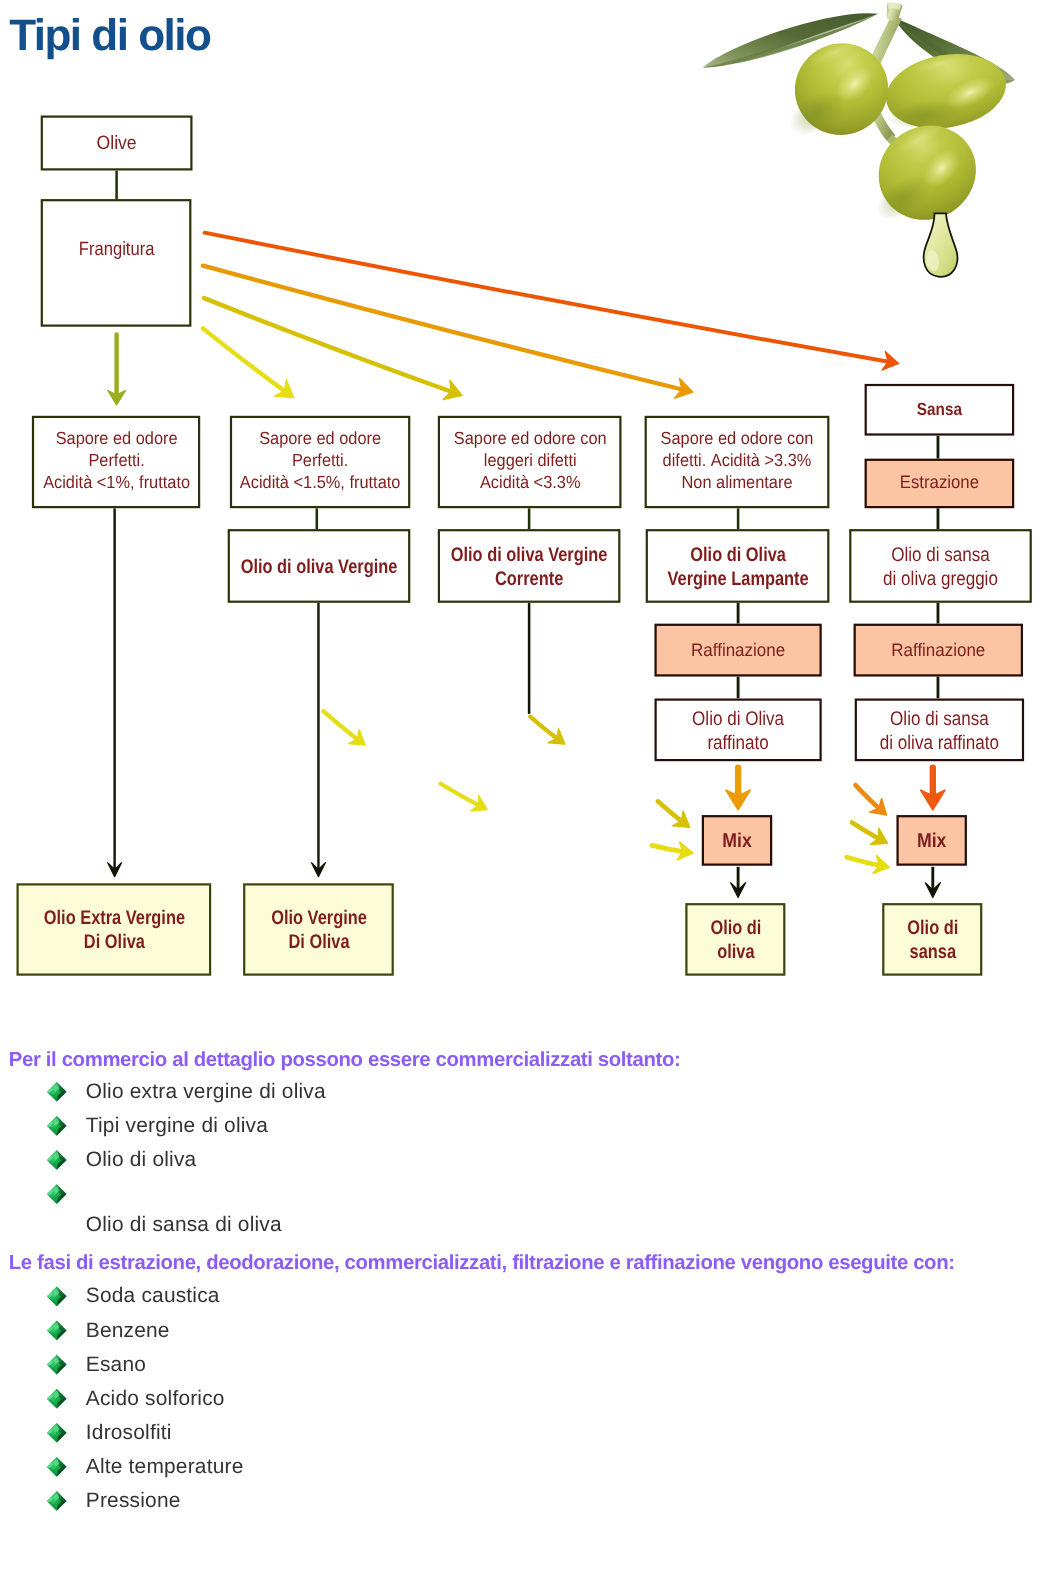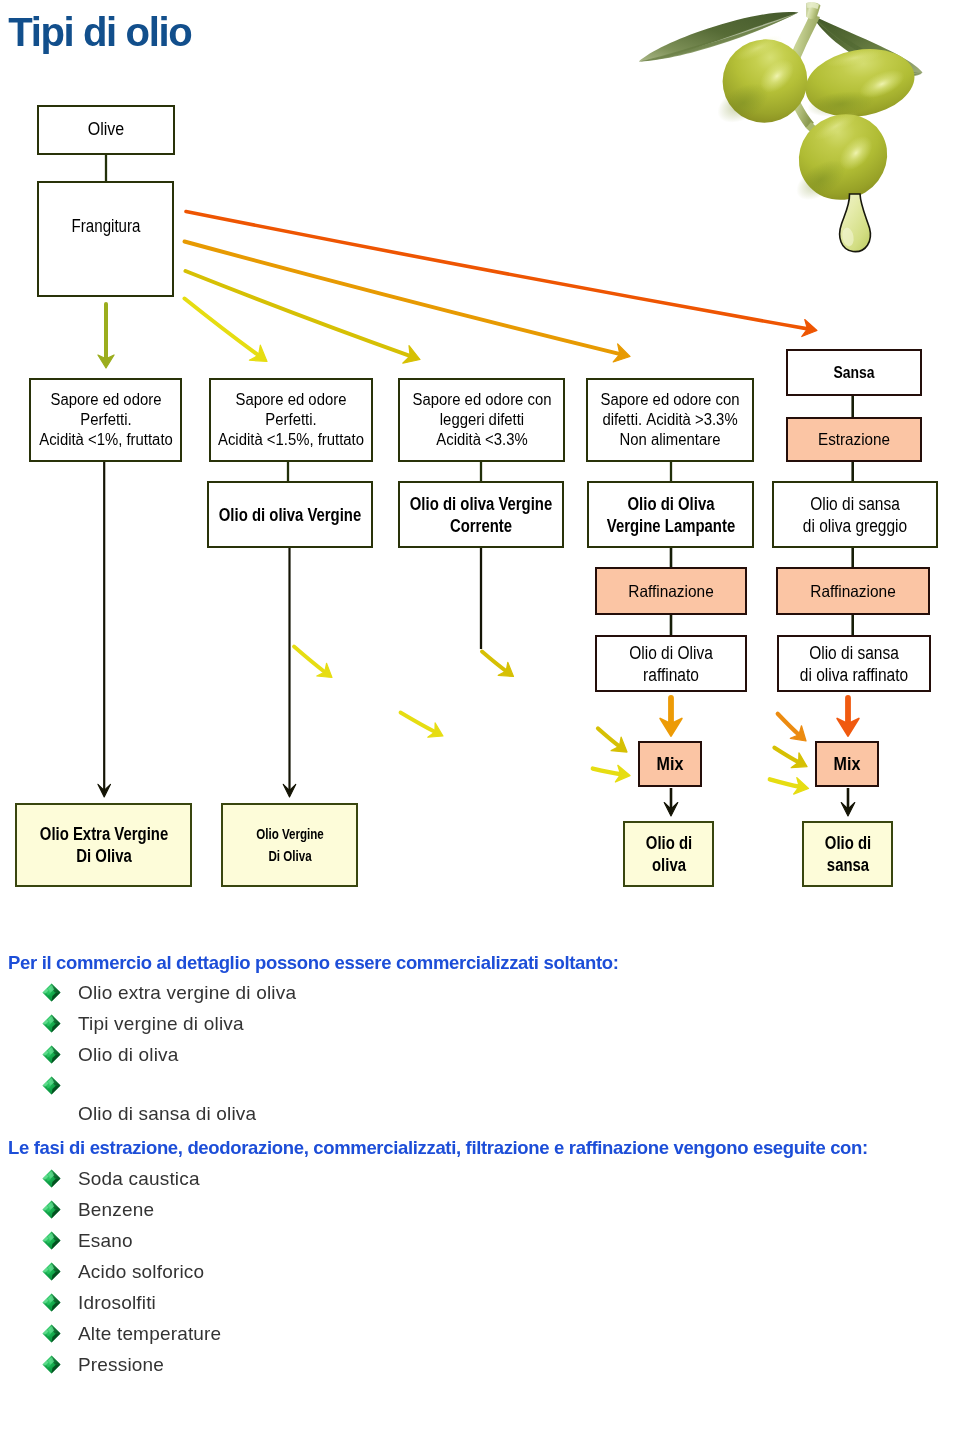--- a/index.html
+++ b/index.html
@@ -9,30 +9,30 @@
 
   
   #title{position:absolute;left:8.3px;top:9px;font-size:40.1px;font-weight:bold;
          color:#124F8C;letter-spacing:-1.39px;line-height:46px;}
 
   
   #diagram{position:absolute;left:0;top:0;width:960px;height:910px;}
   #arrows{position:absolute;left:0;top:0;width:960px;height:910px;}
   .box{position:absolute;box-sizing:border-box;display:flex;align-items:center;
        justify-content:center;text-align:center;font-family:"Liberation Sans",sans-serif;
-       color:#000000;}
+       color:#7f1d1d;}
   .box span{display:block;position:absolute;left:50%;white-space:nowrap;
             transform:translateX(-50%) scaleX(0.862);transform-origin:center center;}
   .box.bold span{transform:translateX(-50%) scaleX(0.828);}
   .box i{font-style:normal;}
   .g{border:2.1px solid #293209;background:#ffffff;}
   .k{border:2.8px solid #240e0a;background:#ffffff;}
   .p{border:2.6px solid #240e0a;background:#FBC5A4;text-decoration:underline;}
   .y{border:2.8px solid #39460f;background:#FDFCD9;}
-  .hd{position:absolute;left:8px;font-size:18.5px;font-weight:bold;color:#1d4ed8;
+  .hd{position:absolute;left:8px;font-size:18.5px;font-weight:bold;color:#8b5cf6;
       white-space:nowrap;letter-spacing:-0.335px;}
   .li{position:absolute;left:78px;font-size:19px;color:#333333;white-space:nowrap;
       letter-spacing:0.18px;}
   .bul{position:absolute;width:19px;height:19px;}
 
   
   #footer{position:absolute;left:320px;top:1419px;width:640px;text-align:left;font-size:19.7px;
           color:#404040;white-space:nowrap;letter-spacing:-0.02px;}
   #footer .th{color:#a8a8a8;letter-spacing:0.42px;}
 </style>
@@ -205,21 +205,21 @@
         </div>
         <div class="box p bold" style="left: 638px; top: 741px; width: 64px; height: 46px; font-size: 18.3px; line-height: 22.3px; font-weight: bold;">
           <span style="transform: translateX(-50%) scaleX(0.88);"><i>Mix</i></span>
         </div>
         <div class="box p bold" style="left: 815px; top: 741px; width: 64px; height: 46px; font-size: 18.3px; line-height: 22.3px; font-weight: bold;">
           <span style="transform: translateX(-50%) scaleX(0.88);"><i>Mix</i></span>
         </div>
         <div class="box y bold" style="left: 15px; top: 803px; width: 177px; height: 84px; font-size: 18px; line-height: 22px; font-weight: bold;">
           <span><i>Olio&nbsp;Extra&nbsp;Vergine</i><br><i>Di&nbsp;Oliva</i></span>
         </div>
-        <div class="box y bold" style="left: 221px; top: 803px; width: 137px; height: 84px; font-size: 14px; line-height: 22px; font-weight: bold;">
+        <div class="box y bold" style="left: 221px; top: 803px; width: 137px; height: 84px; font-size: 18px; line-height: 22px; font-weight: bold;">
           <span><i>Olio&nbsp;Vergine</i><br><i>Di&nbsp;Oliva</i></span>
         </div>
         <div class="box y bold" style="left: 623px; top: 821px; width: 91px; height: 66px; font-size: 18px; line-height: 22px; font-weight: bold;">
           <span><i>Olio&nbsp;di</i><br><i>oliva</i></span>
         </div>
         <div class="box y bold" style="left: 802px; top: 821px; width: 91px; height: 66px; font-size: 18px; line-height: 22px; font-weight: bold;">
           <span><i>Olio&nbsp;di</i><br><i>sansa</i></span>
         </div>
       </div>
   </div>

